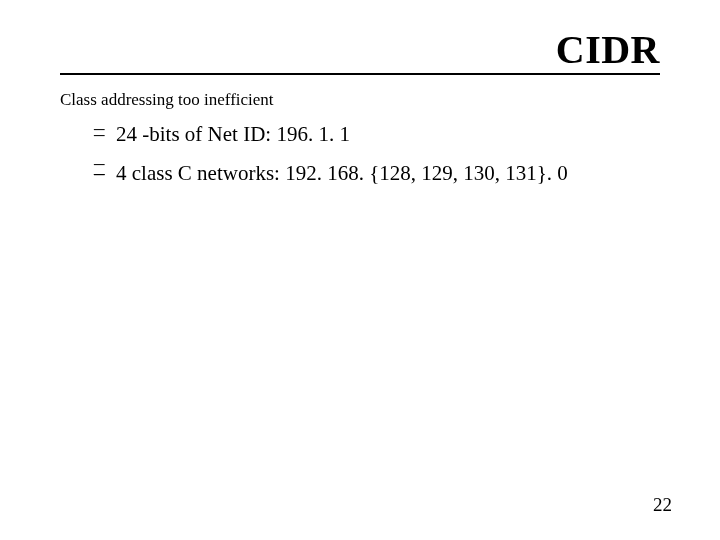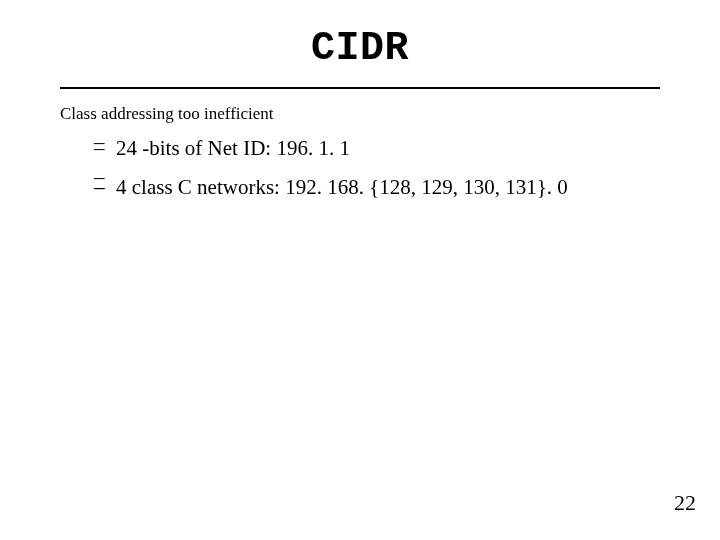--- a/index.html
+++ b/index.html
@@ -1,24 +1,24 @@
 <!DOCTYPE html>
 <html><head>
 <meta charset="utf-8">
 <style>
   * { margin: 0; padding: 0; box-sizing: border-box; }
   html, body { width: 720px; height: 540px; background: #fff; font-family: "Times New Roman", Times, serif; color: #000; }
   .slide { width: 720px; height: 540px; position: relative; padding: 20px 60px 0 60px; }
-  .title { font-size: 40px; text-align: center; margin-top: 6px; margin-bottom: 16px; letter-spacing: 0.5px; font-family: Liberation Mono, monospace; }
+  .title { font-size: 40px; text-align: right; margin-top: 6px; margin-bottom: 0; letter-spacing: 0.5px; }
   .rule { border: none; border-top: 2px solid #000; margin: 0 0 14px 0; }
   .top-level { font-size: 17px; margin: 4px 0 4px 0; line-height: 1.25; }
   .sub-list { list-style: none; margin: 2px 0 10px 0; padding: 0; }
   .sub-item { font-size: 21px; line-height: 1.35; padding-left: 56px; position: relative; }
   .sub-item .dash { position: absolute; left: 34px; }
-  .page-num { position: absolute; right: 24px; bottom: 24px; font-size: 22px; }
+  .page-num { position: absolute; right: 48px; bottom: 24px; font-size: 19px; }
 </style>
 </head>
 <body>
 
 <div class="slide">
   <h1 class="title">CIDR</h1>
   <hr class="rule">
 
   <div class="top-level">Class addressing too inefficient</div>
   <ul class="sub-list">

